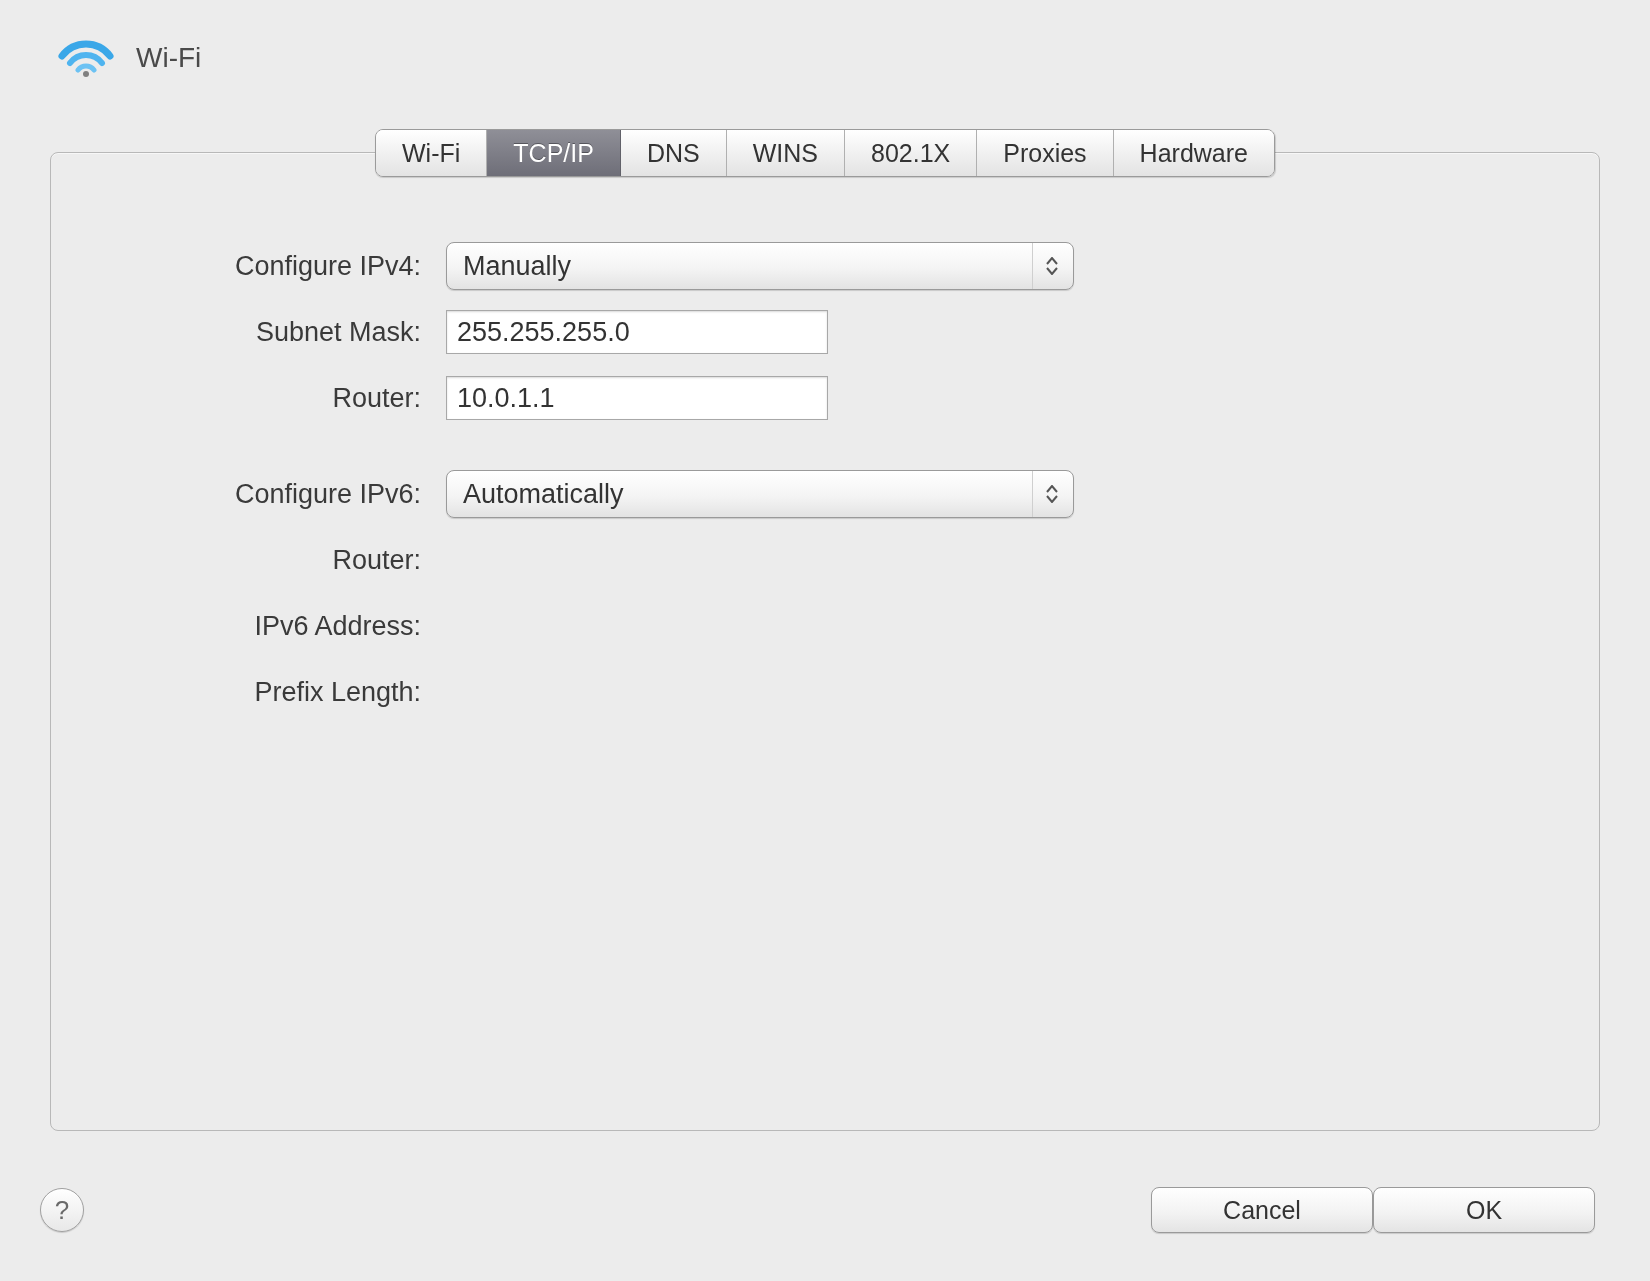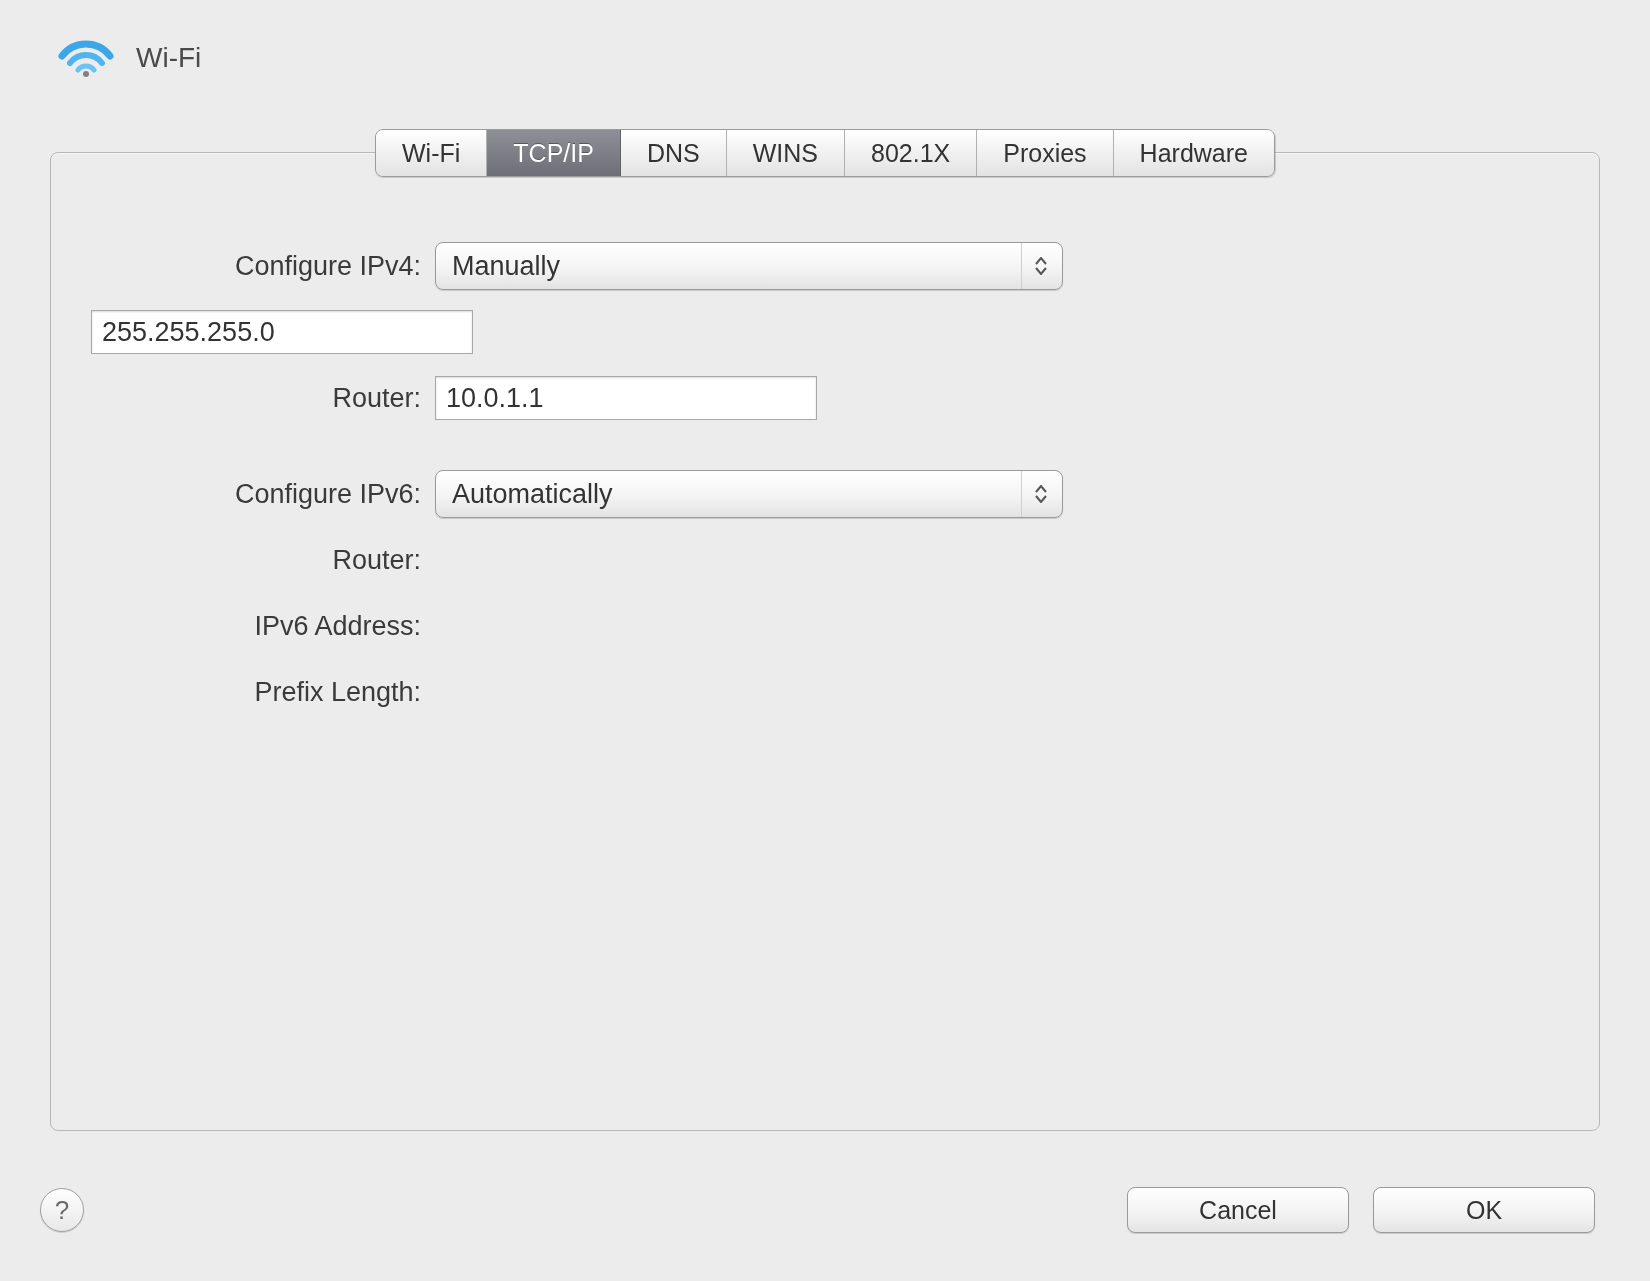--- a/index.html
+++ b/index.html
@@ -88,20 +88,21 @@
     position: absolute;
     top: 80px;
     left: 0;
     right: 0;
     padding: 0 40px;
   }
   .row {
     display: flex;
     align-items: center;
     height: 66px;
+    gap: 11px;
   }
   .row.gap-before { margin-top: 30px; }
   .label {
     width: 330px;
     text-align: right;
     padding-right: 14px;
     font-size: 27px;
     color: #3a3a3a;
   }
   .value-cell { display: flex; align-items: center; }
@@ -165,21 +166,21 @@
     border: 1px solid #a0a0a0;
     background: linear-gradient(#ffffff, #e8e8e8);
     color: #6a6a6a;
     display: flex;
     align-items: center;
     justify-content: center;
     font-size: 26px;
     box-shadow: 0 1px 1px rgba(0,0,0,0.15), inset 0 1px 0 rgba(255,255,255,0.8);
     user-select: none;
   }
-  .actions { display: flex; gap: 24px; }
+  .actions { display: flex; }
   .btn {
     min-width: 160px;
     height: 44px;
     padding: 0 30px;
     border: 1px solid #9a9a9a;
     border-radius: 8px;
     background: linear-gradient(#ffffff, #f3f3f3 55%, #e4e4e4);
     font-size: 25px;
     color: #333;
     box-shadow: 0 1px 1px rgba(0,0,0,0.15);
@@ -234,20 +235,21 @@
               <svg width="12" height="8" viewBox="0 0 12 8">
                   <path d="M1 1 L6 7 L11 1" fill="none" stroke="#555" stroke-width="2"></path>
                 </svg>
             </span>
           </div>
         </div>
       </div>
 
 
       <div class="row">
+        <div class="label">Subnet Mask:</div>
         <div class="value-cell">
           <input class="textfield" value="255.255.255.0" style="">
         </div>
       </div>
 
       <div class="row">
         <div class="label">Router:</div>
         <div class="value-cell">
           <input class="textfield" value="10.0.1.1" style="">
         </div>

